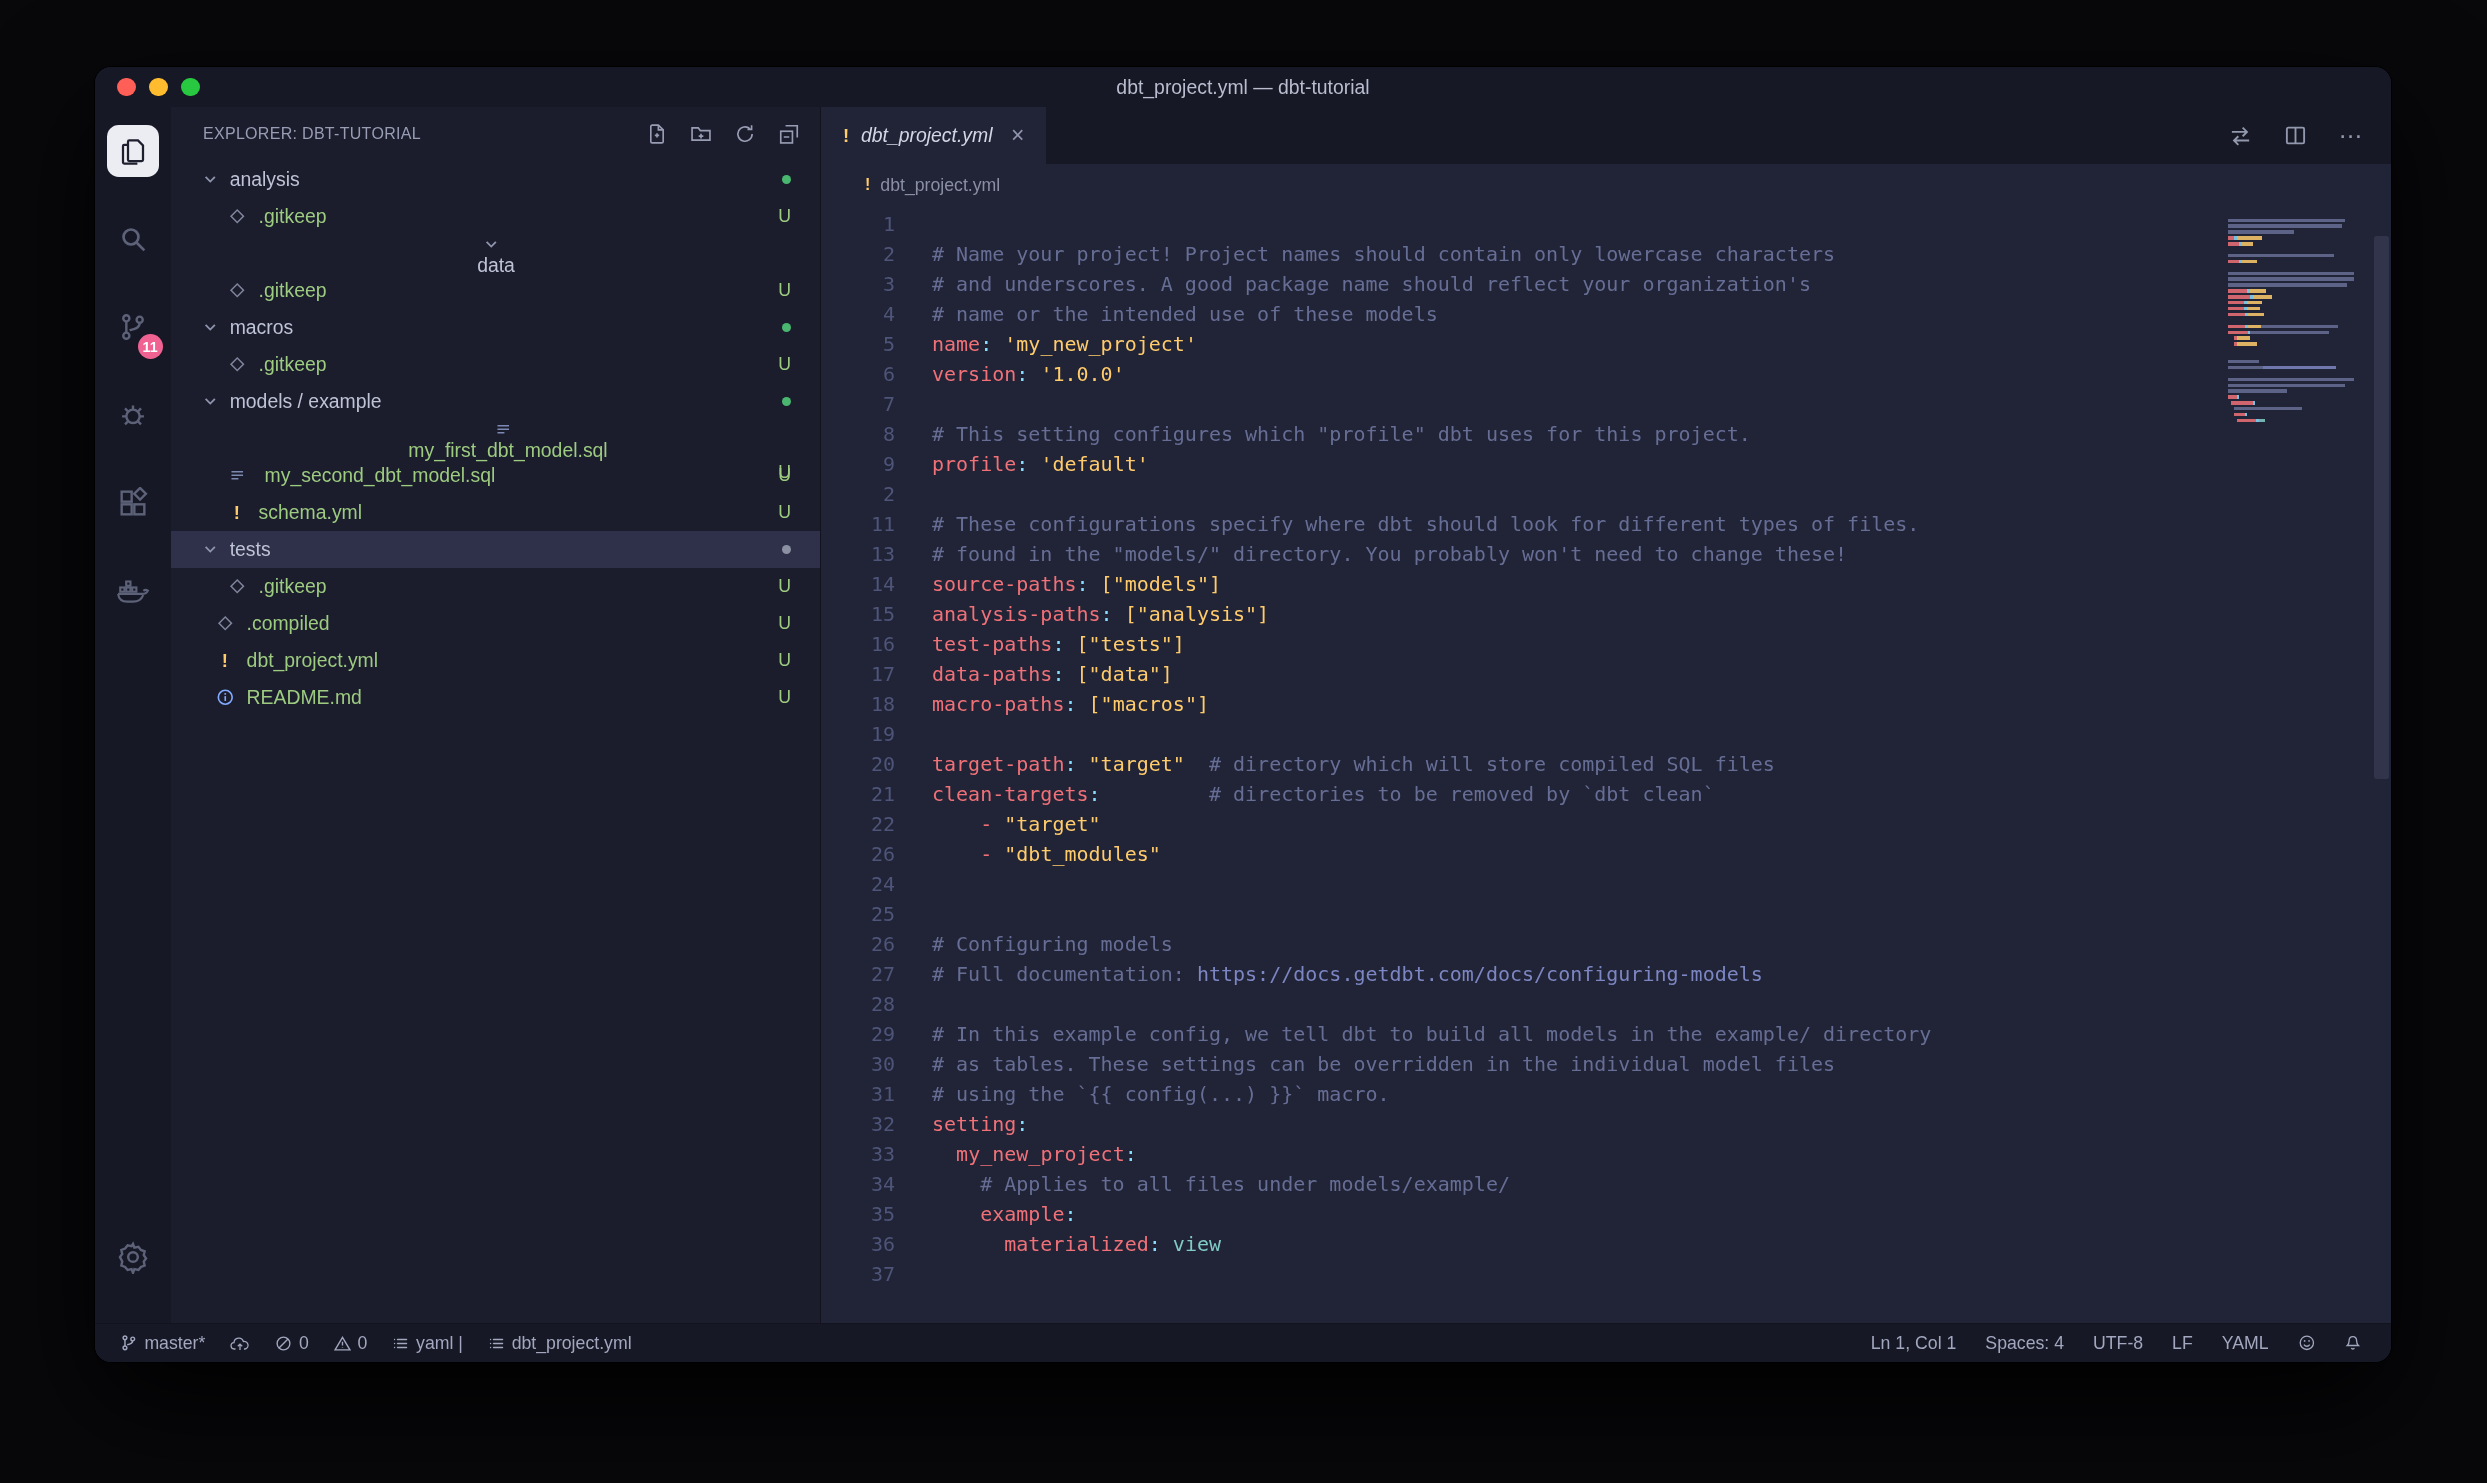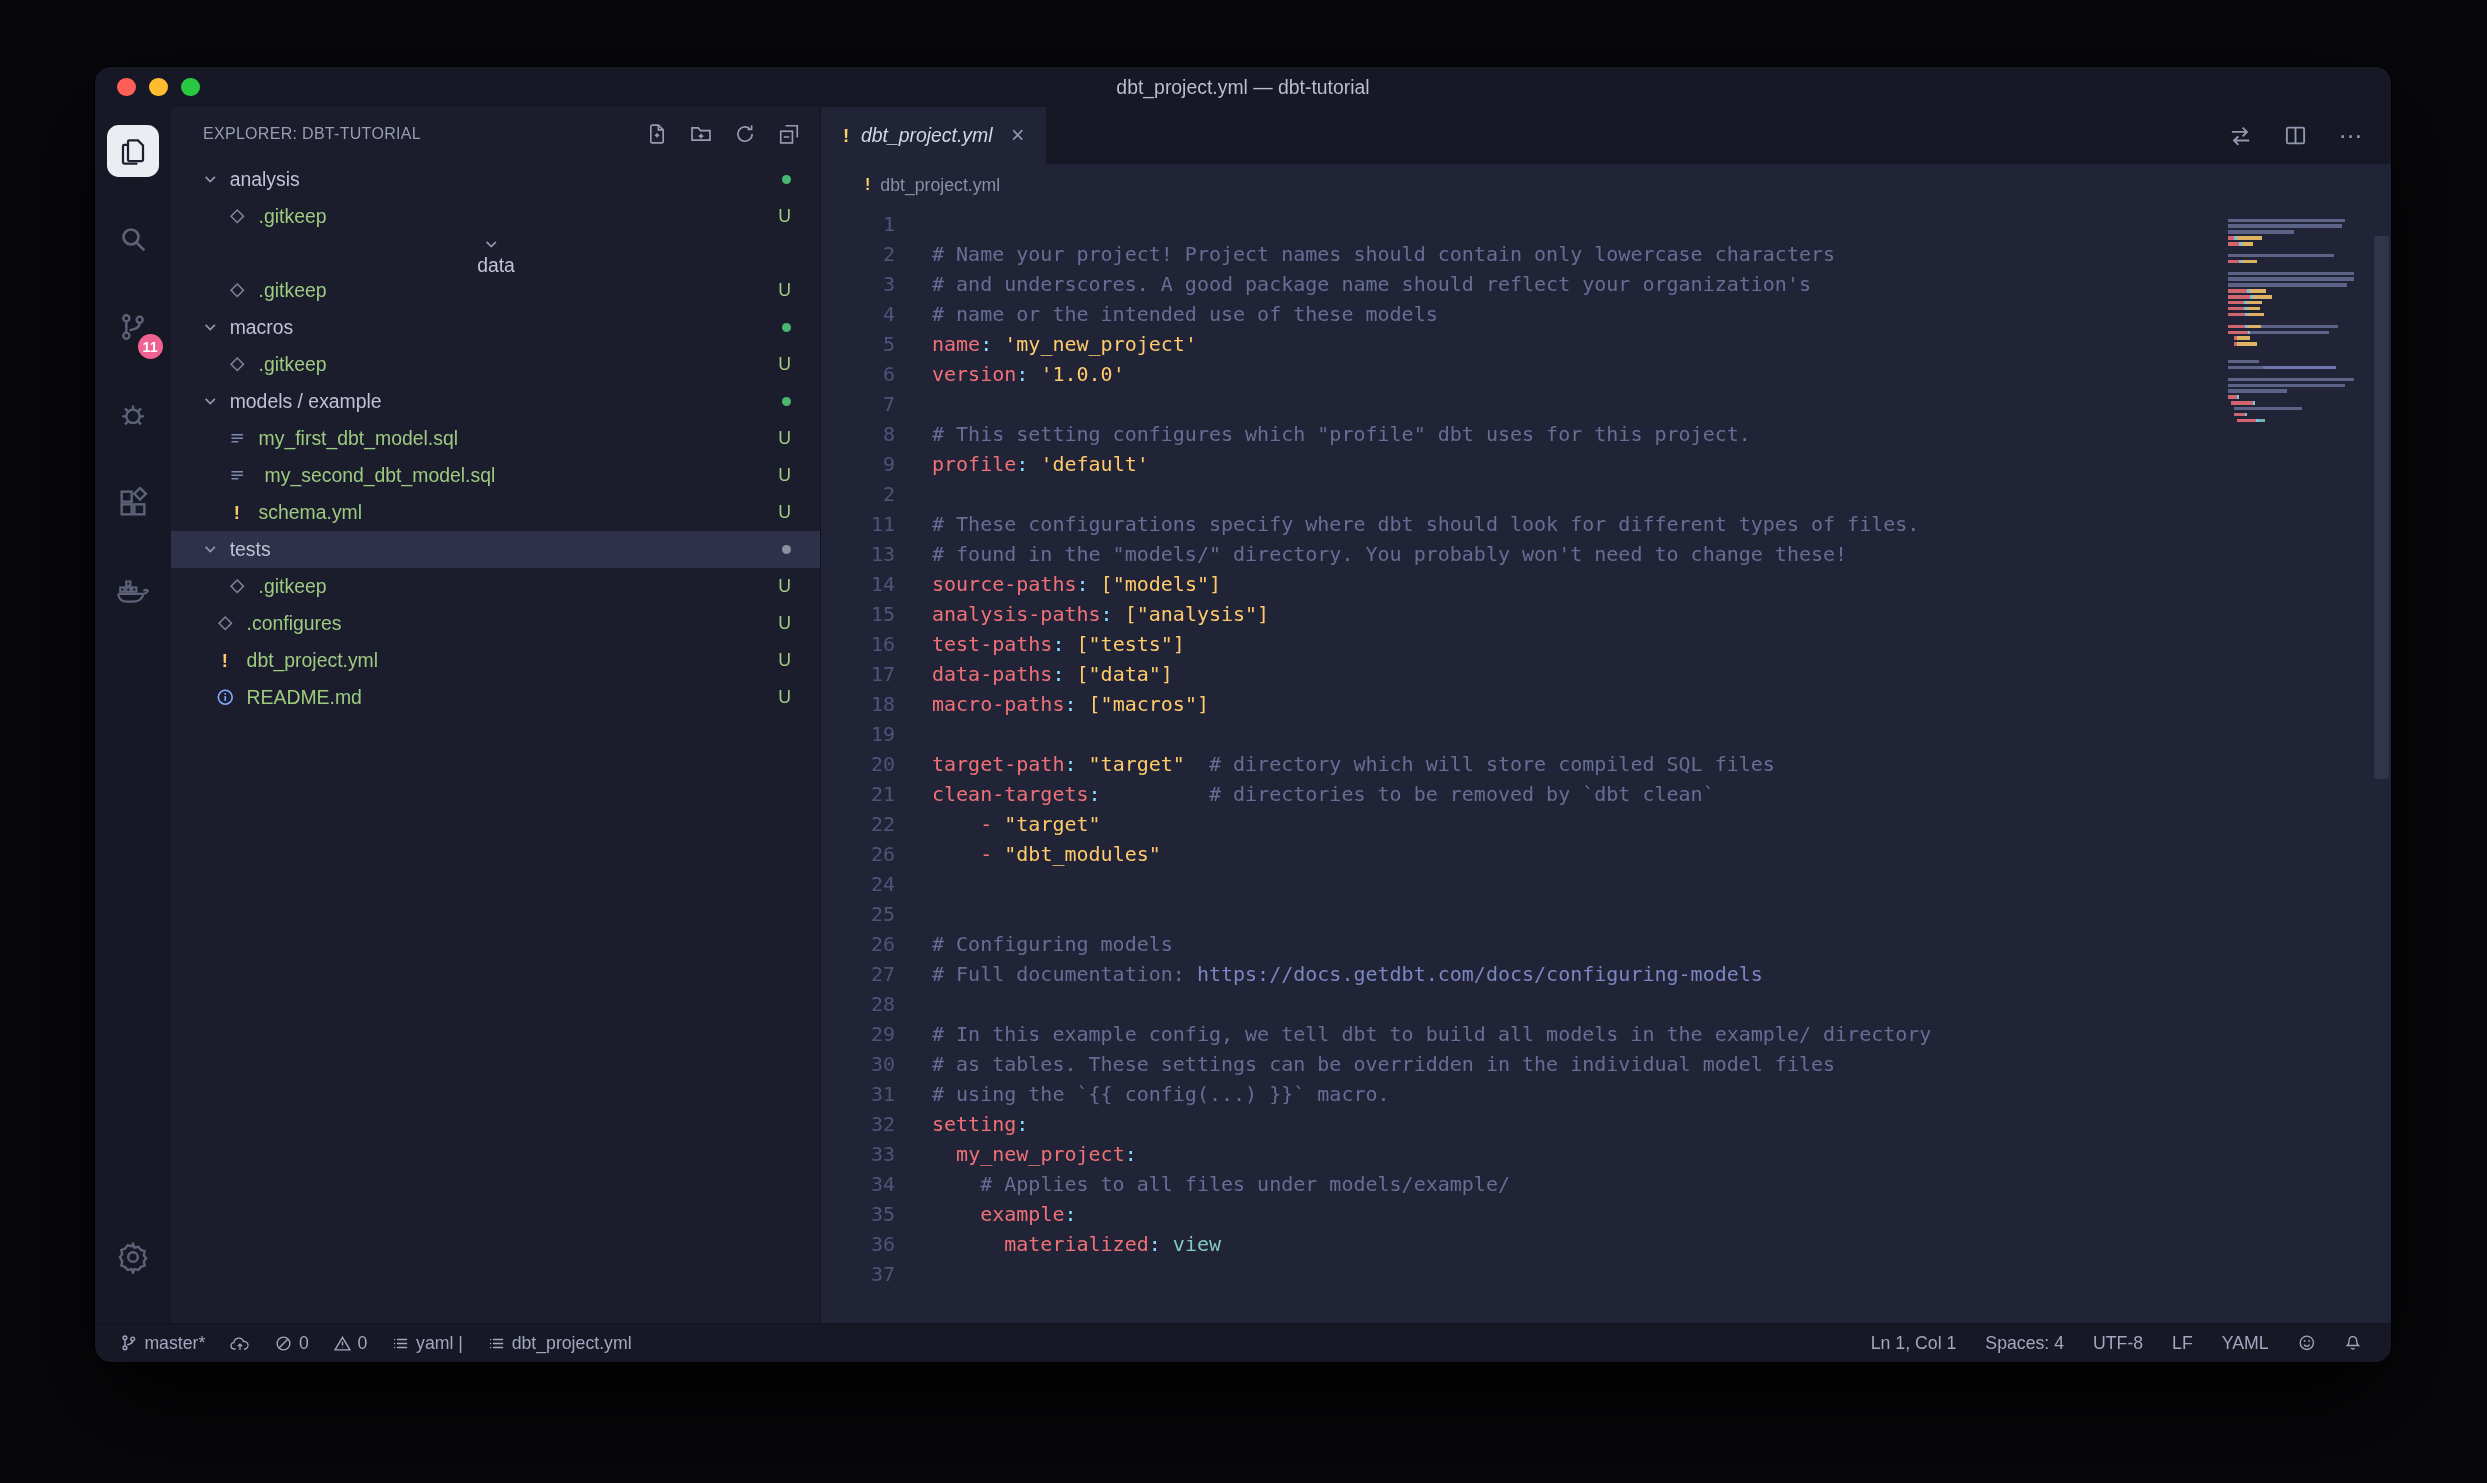--- a/index.html
+++ b/index.html
@@ -254,21 +254,21 @@
           </div>
           <div class="row" style="padding-left: 30px;">
             <span class="chev">
               <svg viewBox="0 0 16 16" width="18.5" height="18.5">
                 <path d="M4 6l4 4 4-4" fill="none" stroke="#8f94ad" stroke-width="1.6"></path>
               </svg>
             </span>
             <span class="flabel">models / example</span>
             <span class="dot green"></span>
           </div>
-          <div class="row" style="padding-left: 54px;">
+          <div class="row" style="padding-left: 54px; flex-direction: column;">
             <span class="fico">
               <svg viewBox="0 0 16 16" width="18.5" height="18.5">
                 <g stroke="#7c89b2" stroke-width="1.4" fill="none">
                   <path d="M3 5h10M3 8h10M3 11h6"></path>
                 </g>
               </svg>
             </span>
             <span class="ulabel">my_first_dbt_model.sql</span>
             <span class="badge">U</span>
           </div>
@@ -307,21 +307,21 @@
             </span>
             <span class="ulabel">.gitkeep</span>
             <span class="badge">U</span>
           </div>
           <div class="row" style="padding-left: 42px;">
             <span class="fico">
               <svg viewBox="0 0 16 16" width="18.5" height="18.5">
                 <rect x="4.2" y="4.2" width="7.6" height="7.6" transform="rotate(45 8 8)" fill="none" stroke="#80859c" stroke-width="1.3"></rect>
               </svg>
             </span>
-            <span class="ulabel">.configures</span>
+            <span class="ulabel">.compiled</span>
             <span class="badge">U</span>
           </div>
           <div class="row" style="padding-left: 42px;">
             <span class="fico">
               <span class="warn-glyph">!</span>
             </span>
             <span class="ulabel">dbt_project.yml</span>
             <span class="badge">U</span>
           </div>
           <div class="row" style="padding-left: 42px;">

